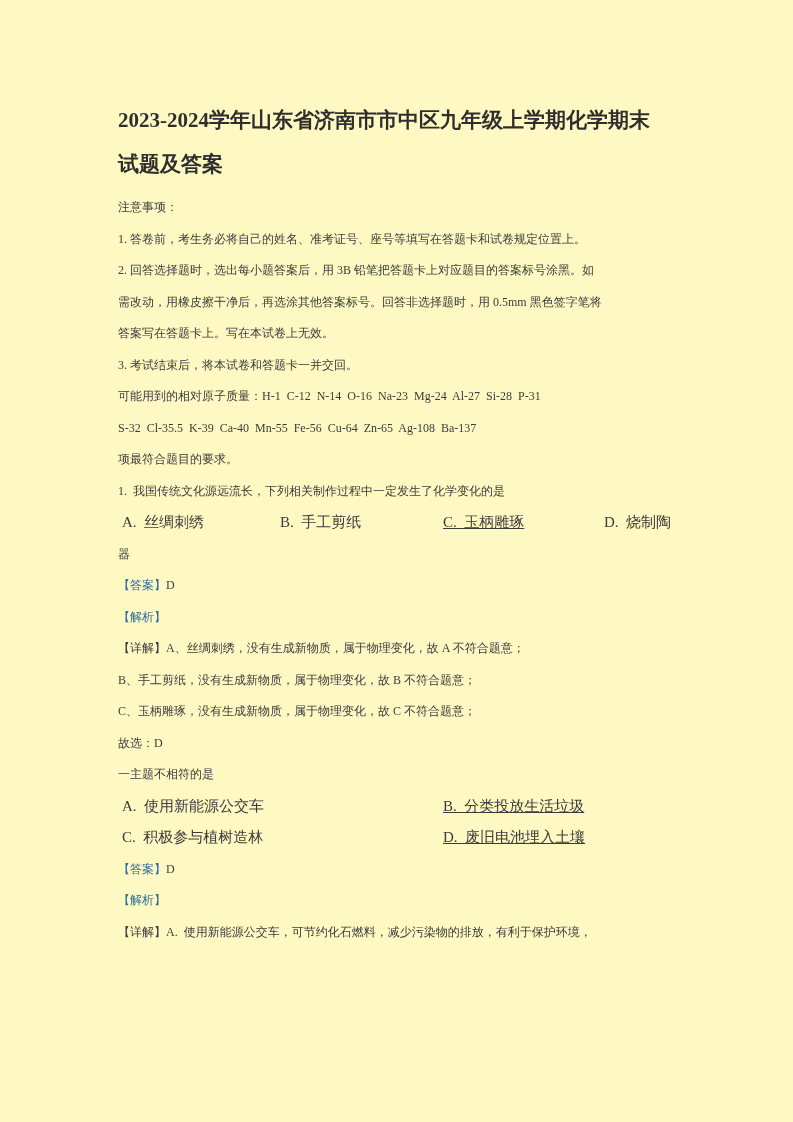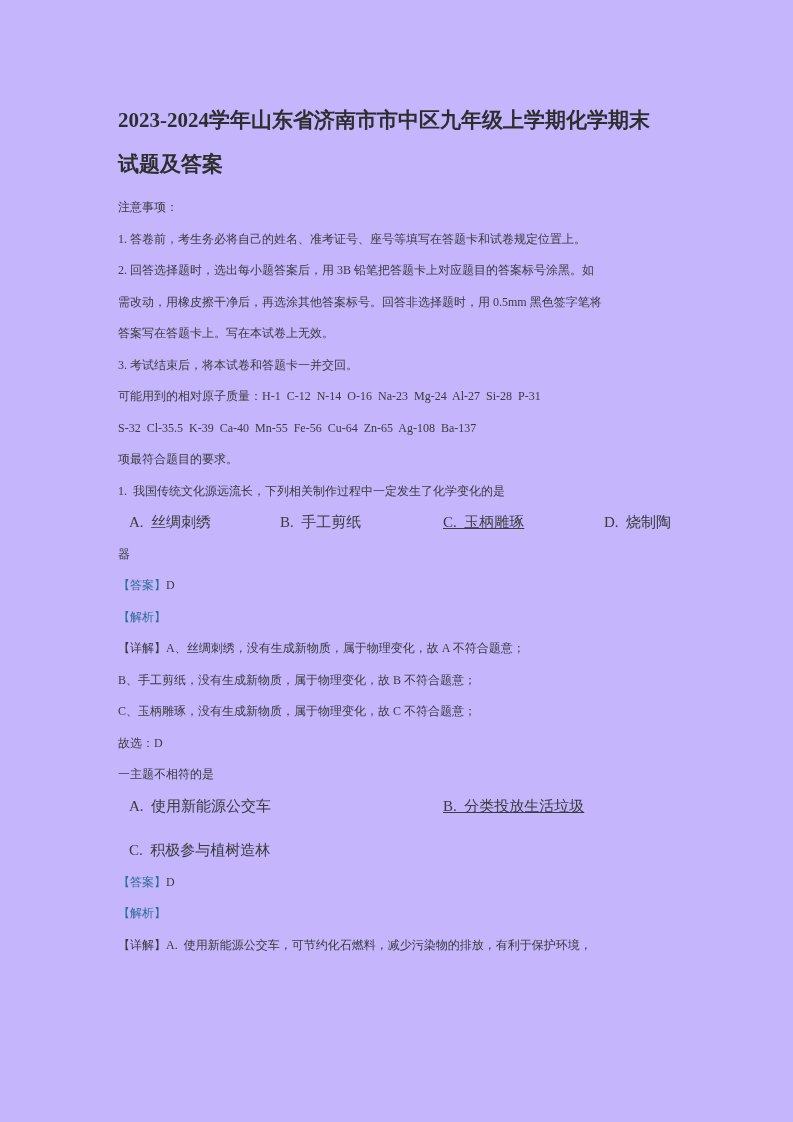--- a/index.html
+++ b/index.html
@@ -1,21 +1,21 @@
 <!DOCTYPE html>
 <html><head>
 <meta charset="utf-8">
 <style>
   html,body{margin:0;padding:0;background:#ffffff;}
   .page{
     position:relative;
     width:793px;height:1122px;
     box-sizing:border-box;
     padding:98px 50px 0 118px;
-    background:#c4b5fd;
+    background:#fef9c3;
     font-family:"Liberation Serif","DejaVu Serif",serif;
     color:#3b3b3b;
     overflow:hidden;
   }
   .title-line{
     font-size:21px;
     font-weight:700;
     line-height:44px;
     margin:0;
     color:#2e2e2e;
@@ -30,25 +30,25 @@
   }
   .blue{color:#2e6d9a;}
   .opt-row{
     position:relative;
     height:31.5px;
   }
   .opt{
     position:absolute;top:0;
     font-size:15px;line-height:31.5px;white-space:pre;
   }
-  .col0{left:11px;}
+  .col0{left:4px;}
   .col1{left:162px;}
   .col2{left:325px;text-decoration:underline;}
   .col3{left:486px;}
-  .gap-top{margin-top:13px;}
+  .gap-top{margin-top:0;}
 </style>
 </head>
 <body>
 
 <div class="page">
 
   <div class="title-block">
     <p class="title-line">2023-2024学年山东省济南市市中区九年级上学期化学期末</p>
     <p class="title-line">试题及答案</p>
   </div>
@@ -84,20 +84,21 @@
   <p class="line">故选：D</p>
 
   <p class="line">一主题不相符的是</p>
 
   <div class="opt-row">
     <span class="opt col0">A.  使用新能源公交车</span>
     <span class="opt col2">B.  分类投放生活垃圾</span>
   </div>
   <div class="opt-row gap-top">
     <span class="opt col0">C.  积极参与植树造林</span>
+    <span class="opt col2">D.  废旧电池埋入土壤</span>
   </div>
 
   <p class="line"><span class="blue">【答案】</span><span>D</span></p>
   <p class="line"><span class="blue">【解析】</span></p>
 
   <p class="line">【详解】A.  使用新能源公交车，可节约化石燃料，减少污染物的排放，有利于保护环境，</p>
 
 </div>
 
 </body></html>

